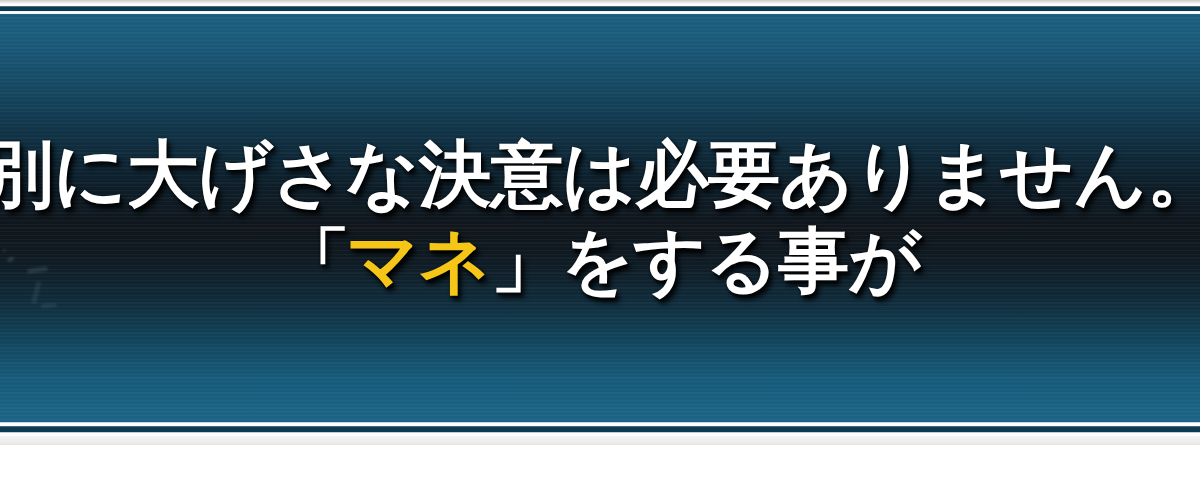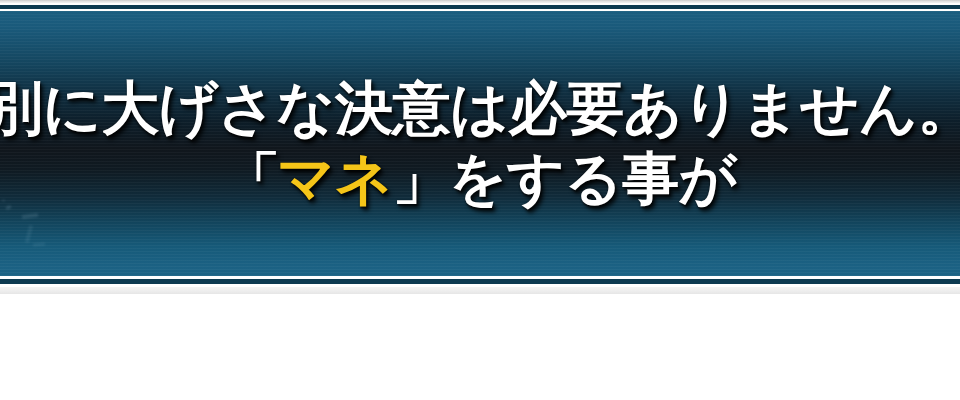--- a/index.html
+++ b/index.html
@@ -8,21 +8,21 @@
     background: #ffffff;
   }
 
   body {
     font-family: "DejaVu Sans", "Liberation Sans", sans-serif;
   }
 
   .banner {
     position: relative;
     width: 960px;
-    height: 294px;
+    height: 356px;
     overflow: hidden;
     background: #ffffff;
     box-sizing: border-box;
   }
 
   
   .edge-top {
     position: absolute;
     left: 0; right: 0; top: 0;
     height: 11px;

